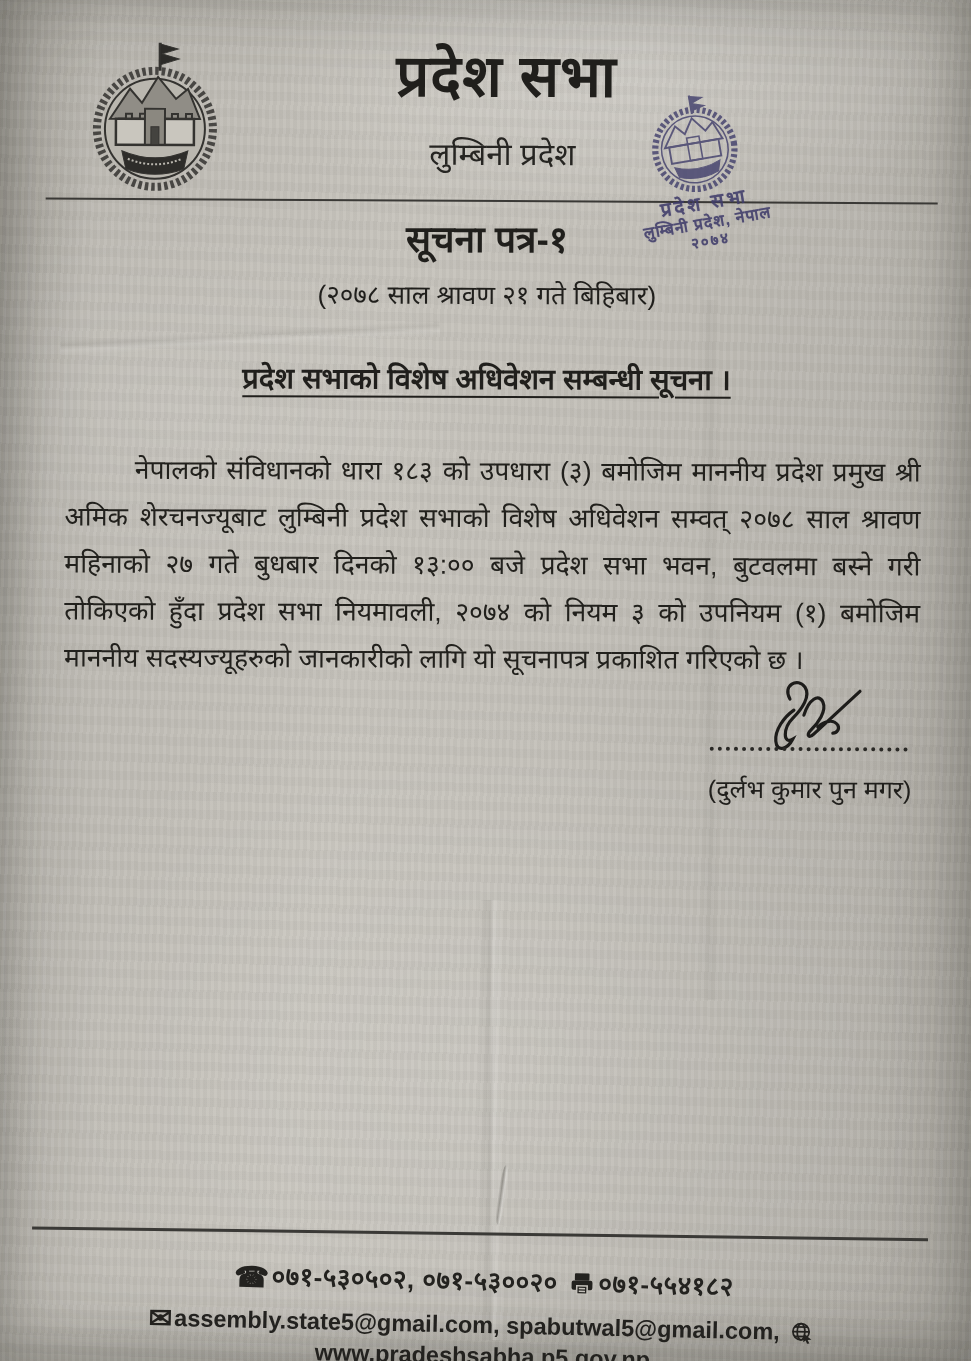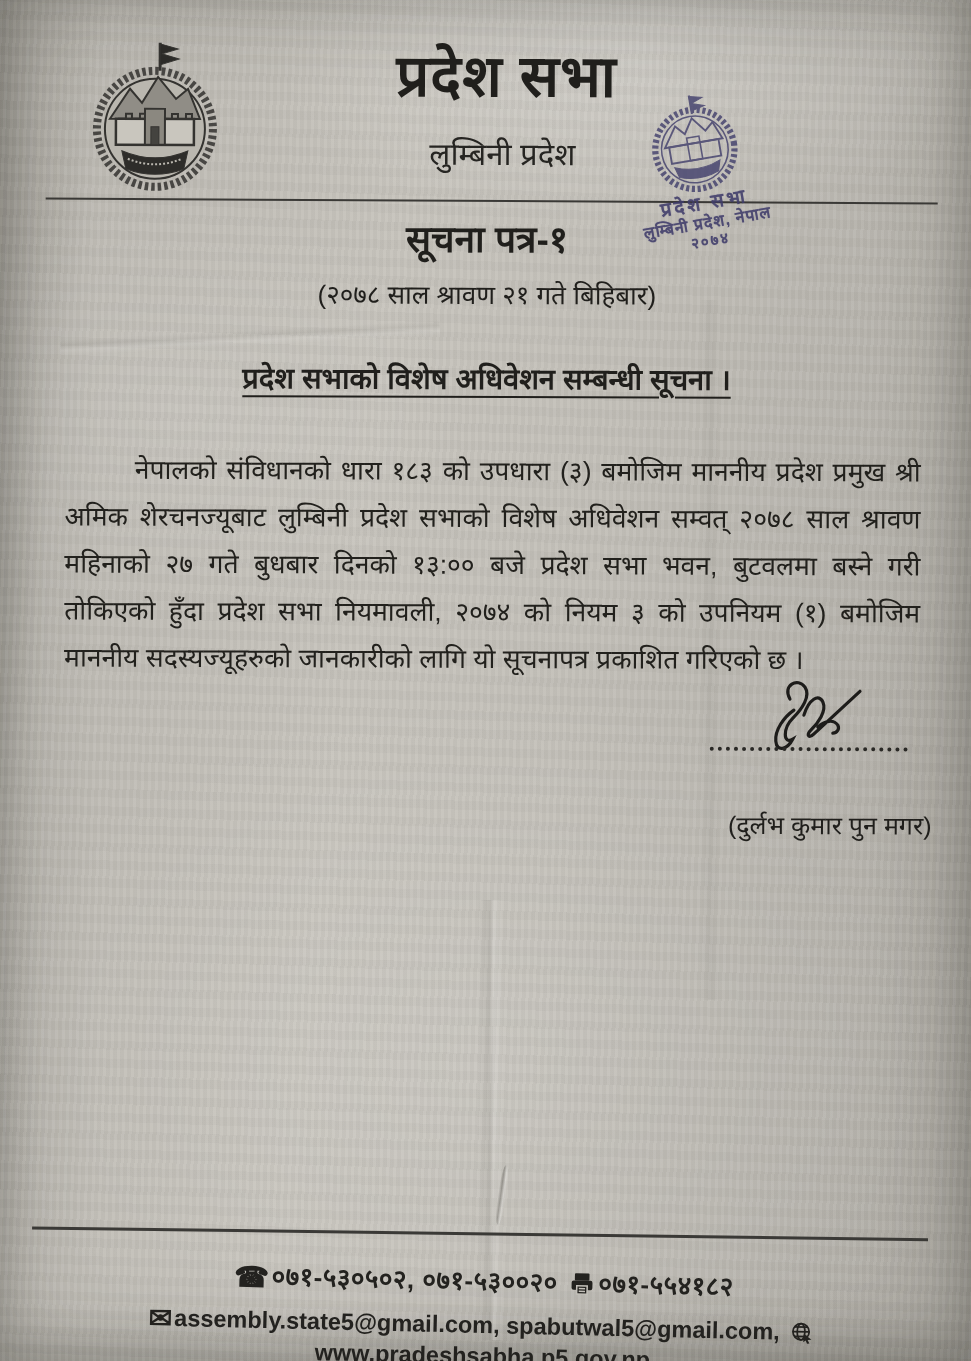--- a/index.html
+++ b/index.html
@@ -65,21 +65,21 @@
   .heading span{text-decoration:underline;text-decoration-thickness:2px;text-underline-offset:7px;}
 
   
   .body-text{position:absolute;left:64px;top:448px;width:856px;
     font-size:26.5px;line-height:47px;text-align:justify;text-indent:70px;color:#22211d;}
 
   
   .sig-script{position:absolute;left:748px;top:672px;width:140px;height:84px;}
   .sig-dots{position:absolute;left:710px;top:746px;width:198px;height:0;
     border-bottom:4px dotted #2a2926;}
-  .sig-name{position:absolute;left:688px;top:770px;width:244px;text-align:right;font-size:25px;margin-top:36px;}
+  .sig-name{position:absolute;left:688px;top:770px;width:244px;text-align:center;font-size:25px;}
   .sig-role{position:absolute;left:688px;top:814px;width:244px;text-align:center;font-size:25px;}
 
   
   .rule-bottom{position:absolute;left:34px;top:1228px;width:896px;height:2.5px;background:#3a3936;
     transform:rotate(.55deg);transform-origin:left center;}
   .footer{position:absolute;left:0;top:1262px;width:100%;transform:rotate(1.1deg);transform-origin:center;}
   .footer-line{width:100%;text-align:center;font-weight:bold;color:#23221f;}
   .footer-phones{font-size:26px;letter-spacing:.5px;}
   .footer-emails{font-size:23.5px;margin-top:8px;}
   .ficon{display:inline-block;vertical-align:-4px;margin:0 4px;}

